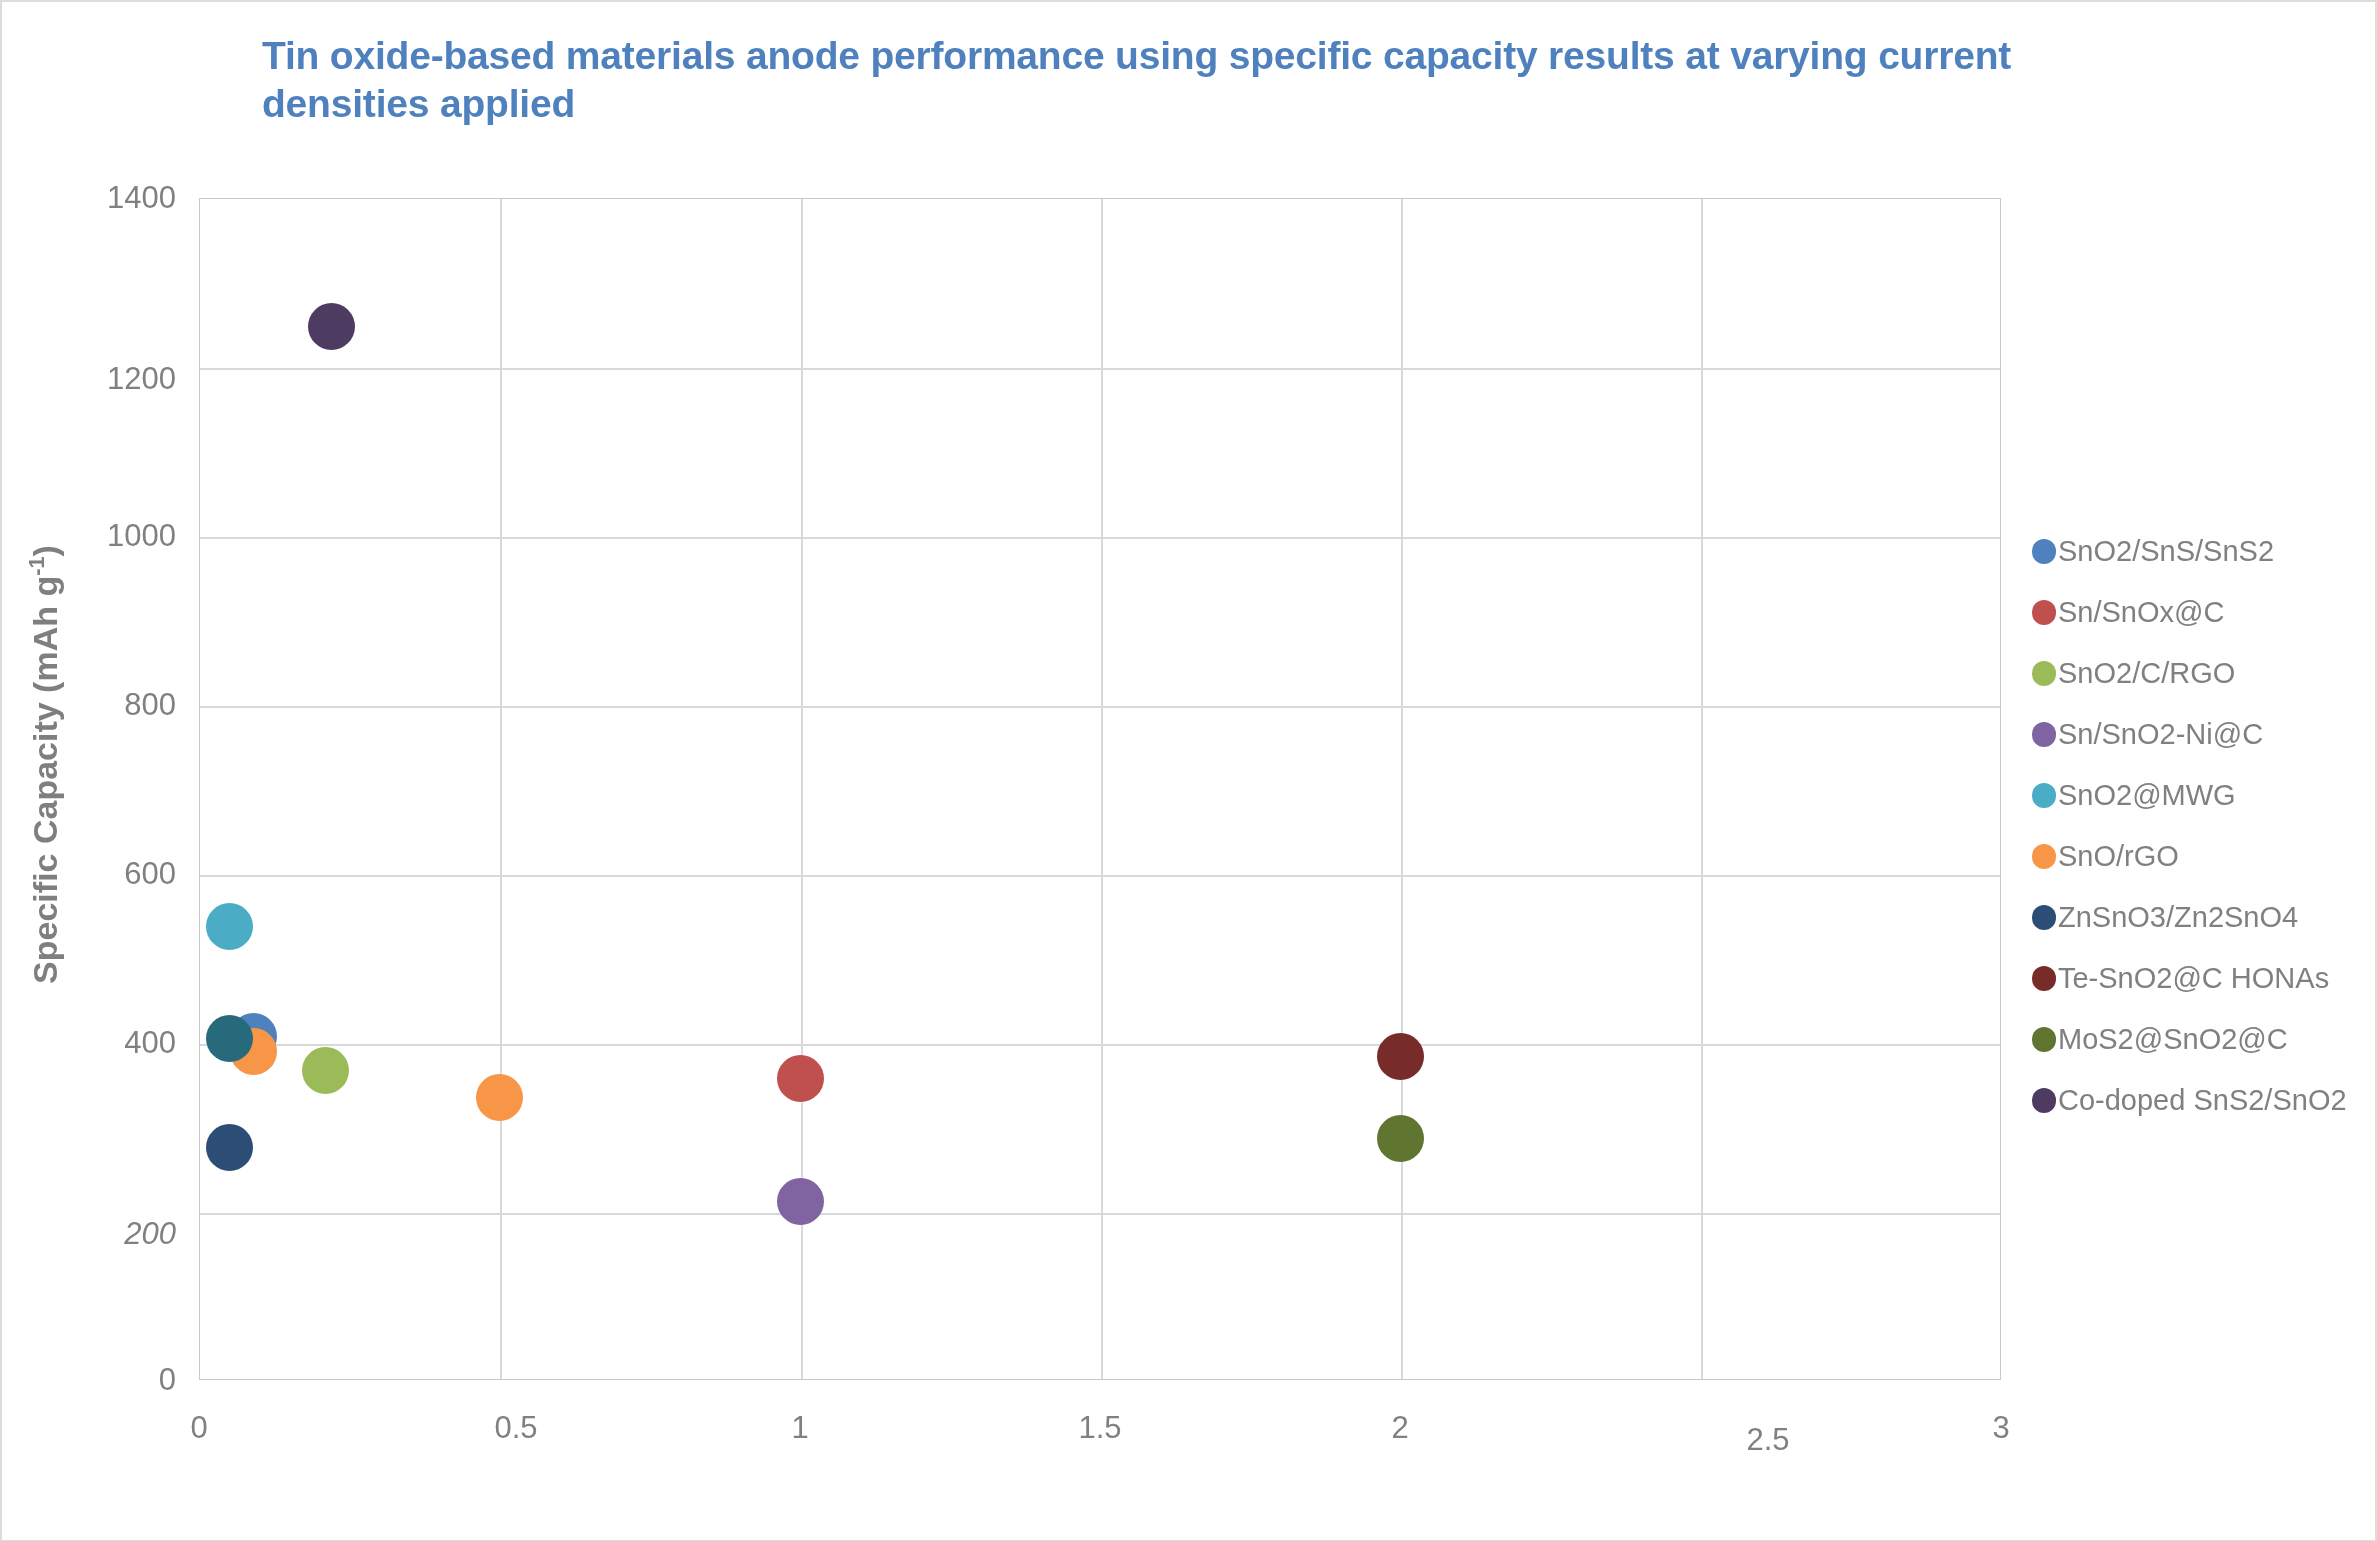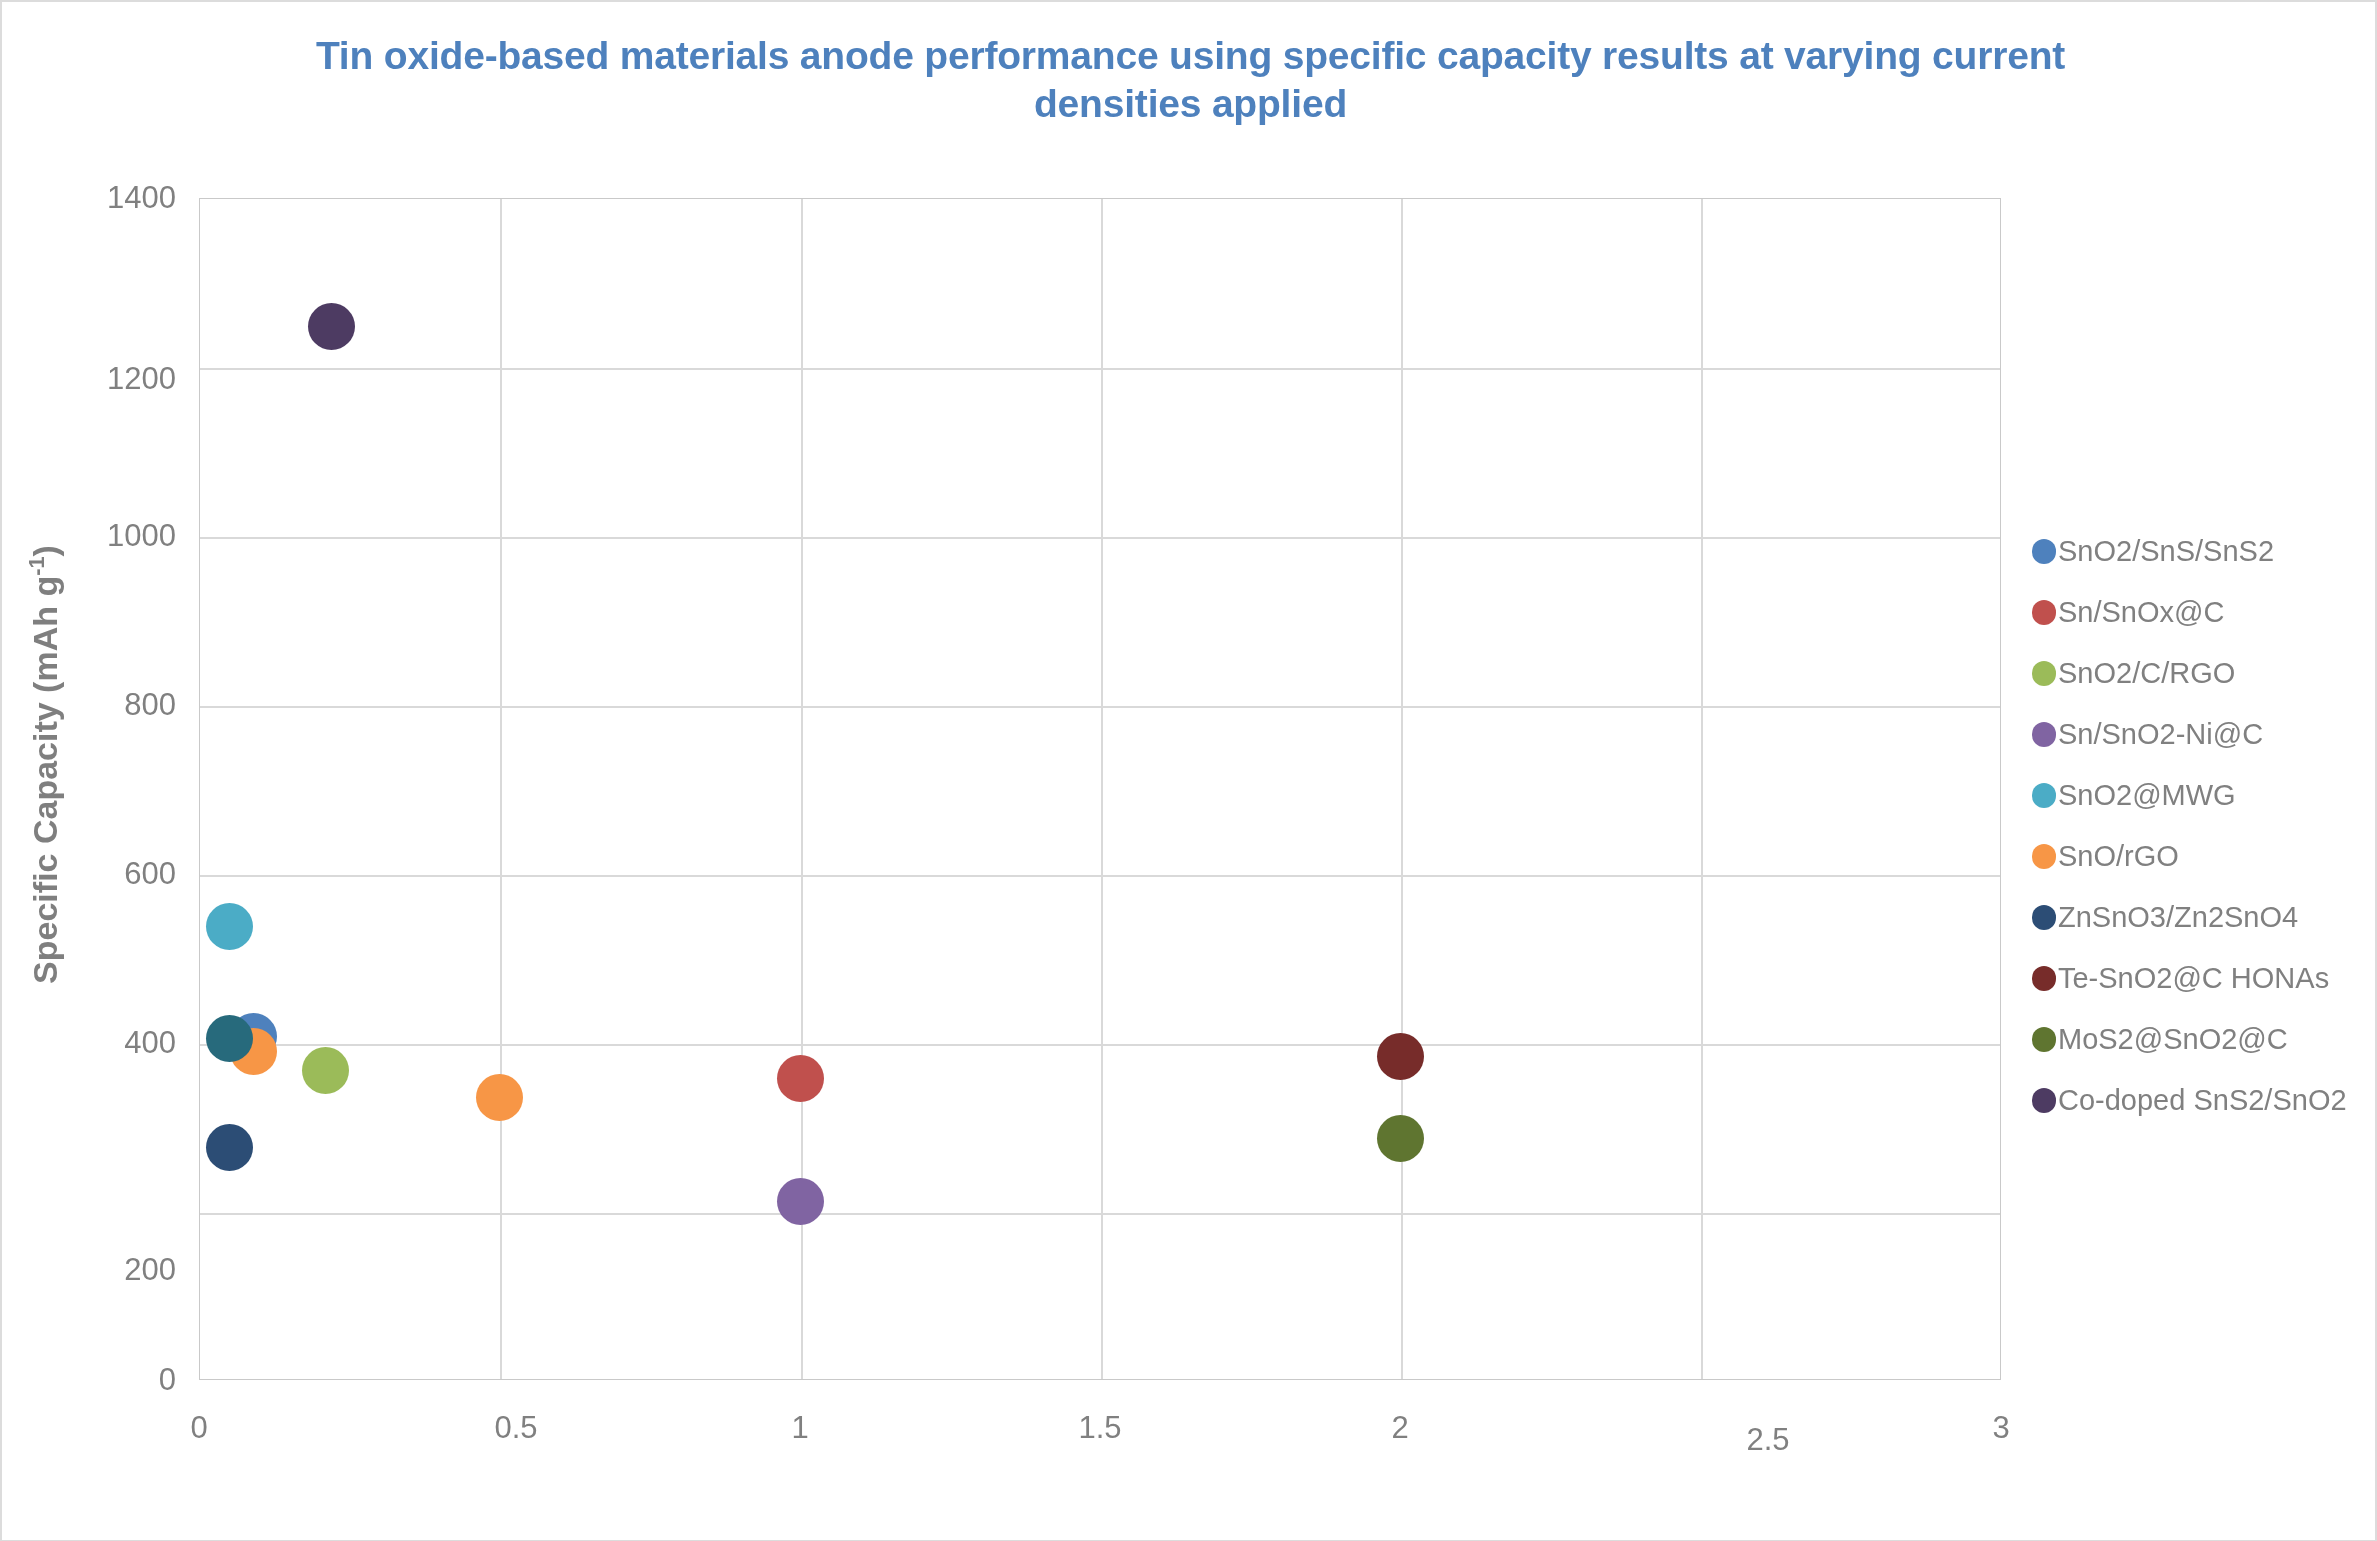--- a/index.html
+++ b/index.html
@@ -19,21 +19,20 @@
     box-sizing: border-box;
     overflow: hidden;
   }
 
   
   #chart-title {
     position: absolute;
     left: 260px;
     top: 30px;
     width: 1857px;
-    text-align: center;
     font-size: 39px;
     font-weight: bold;
     line-height: 1.24;
     color: #4E81BD;
     letter-spacing: -0.2px;
   }
 
   
   #plot-area {
     position: absolute;
@@ -181,21 +180,21 @@
         <div class="data-point" title="ZnSnO3/Zn2SnO4" style="left: 30px; top: 949px; background: rgb(44, 77, 117);"></div>
         <div class="data-point" title="Te-SnO2@C HONAs" style="left: 1201px; top: 858px; background: rgb(119, 44, 42);"></div>
         <div class="data-point" title="MoS2@SnO2@C" style="left: 1201px; top: 940px; background: rgb(95, 117, 48);"></div>
         <div class="data-point" title="Co-doped SnS2/SnO2" style="left: 132px; top: 128px; background: rgb(77, 59, 98);"></div>
         <div class="data-point" title="Cobalt-Tin Oxide" style="left: 30px; top: 840px; background: rgb(39, 106, 124);"></div>
       </div>
   </div>
 
   <div id="y-ticks">
       <div class="ytick" style="top: 1182px;">0</div>
-      <div class="ytick" style="top: 1072px;">200</div>
+      <div class="ytick" style="top: 1036px; font-style: italic;">200</div>
       <div class="ytick" style="top: 845px;">400</div>
       <div class="ytick" style="top: 676px;">600</div>
       <div class="ytick" style="top: 507px;">800</div>
       <div class="ytick" style="top: 338px;">1000</div>
       <div class="ytick" style="top: 169px; margin-top: 12px;">1200</div>
       <div class="ytick" style="top: 0px;">1400</div>
     </div>
   <div id="x-ticks">
       <div class="xtick" style="left: 0px;">0</div>
       <div class="xtick" style="left: 317px;">0.5</div>

